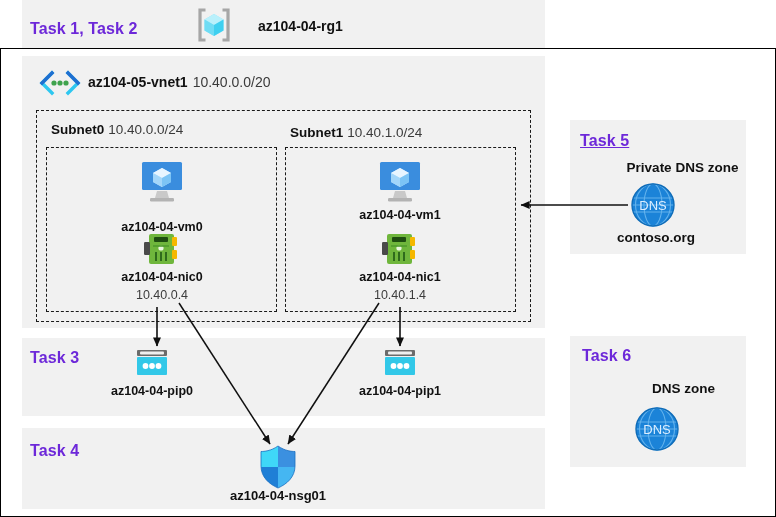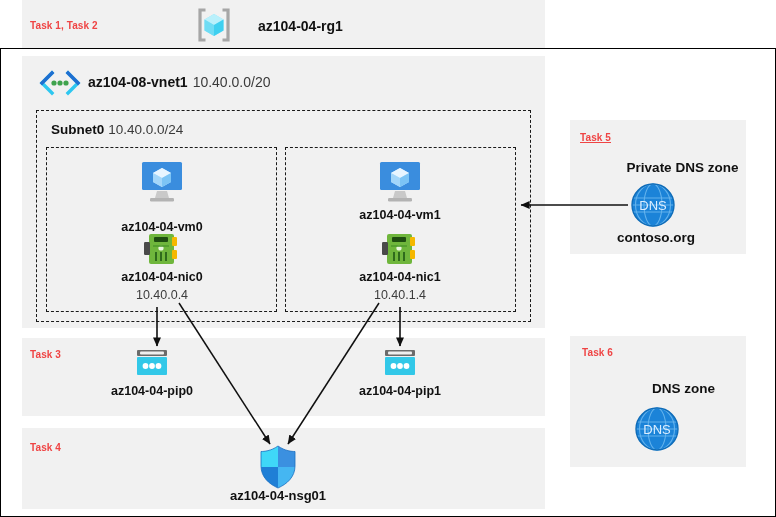--- a/index.html
+++ b/index.html
@@ -32,23 +32,23 @@
   }
   .dashed-box {
     position: absolute;
     box-sizing: border-box;
     border: 1.6px dashed #1a1a1a;
     background: transparent;
   }
 
   .task-label {
     position: absolute;
-    color: #ef4444;
+    color: #6d28d9;
     font-weight: bold;
-    font-size: 10px;
+    font-size: 16px;
     letter-spacing: .1px;
     white-space: nowrap;
   }
 
   .title-bold {
     font-weight: bold;
     color: #111111;
   }
   .title-reg {
     font-weight: normal;
@@ -144,21 +144,21 @@
       <path d="M30 3 L40 13 L30 23" fill="none" stroke="#2ec7f0" stroke-width="3.4" stroke-linecap="square"></path>
       <path d="M14 3 L4 13" fill="none" stroke="#1f6fd0" stroke-width="3.4" stroke-linecap="square"></path>
       <path d="M30 3 L40 13" fill="none" stroke="#1f6fd0" stroke-width="3.4" stroke-linecap="square"></path>
       <circle cx="16" cy="13" r="2.6" fill="#3fa34d"></circle>
       <circle cx="22" cy="13" r="2.6" fill="#3fa34d"></circle>
       <circle cx="28" cy="13" r="2.6" fill="#3fa34d"></circle>
     </svg>
   </div>
 
   <div class="hdr" style="left:88px; top:74px;">
-    <span class="title-bold">az104-08-vnet1</span><span class="title-reg" style="padding-left:5px;">10.40.0.0/20</span>
+    <span class="title-bold">az104-05-vnet1</span><span class="title-reg" style="padding-left:5px;">10.40.0.0/20</span>
   </div>
 
   <div class="dashed-box" style="left:36px; top:110px; width:495px; height:212px;"></div>
 
   <div class="hdr" style="left:51px; top:122px; font-size:13.5px;">
     <span class="title-bold">Subnet0</span><span class="title-reg" style="padding-left:4px;">10.40.0.0/24</span>
   </div>
 
   <div class="dashed-box" style="left:46px; top:147px; width:231px; height:165px;"></div>
 
@@ -185,20 +185,23 @@
       <circle cx="19" cy="16" r="2.6" fill="#eaf7e0"></circle>
       <path d="M14 20 L14 29" stroke="#2f6b1c" stroke-width="2"></path>
       <path d="M19 20 L19 29" stroke="#2f6b1c" stroke-width="2"></path>
       <path d="M24 20 L24 29" stroke="#2f6b1c" stroke-width="2"></path>
       <path d="M11 14 L27 14" stroke="#4f9c2c" stroke-width="1.6"></path>
     </svg>
   </div>
   <div class="node-label" style="left:162px; top:270px;">az104-04-nic0</div>
   <div class="node-sub" style="left:162px; top:288px;">10.40.0.4</div>
 
+  <div class="hdr" style="left:290px; top:125px; font-size:13.5px;">
+    <span class="title-bold">Subnet1</span><span class="title-reg" style="padding-left:4px;">10.40.1.0/24</span>
+  </div>
 
   <div class="dashed-box" style="left:285px; top:147px; width:231px; height:165px;"></div>
 
   <div class="icon" style="left:400px; top:160px;">
     <svg width="52" height="44" viewBox="0 0 52 44">
       <rect x="6" y="2" width="40" height="28" rx="1.5" fill="#3a8dde"></rect>
       <polygon points="26,8 35,13 35,22 26,27 17,22 17,13" fill="#bfe4ff"></polygon>
       <polygon points="26,8 35,13 26,18 17,13" fill="#e8f5ff"></polygon>
       <polygon points="26,18 35,13 35,22 26,27" fill="#7cc4f5"></polygon>
       <polygon points="26,18 17,13 17,22 26,27" fill="#a3d6fa"></polygon>

